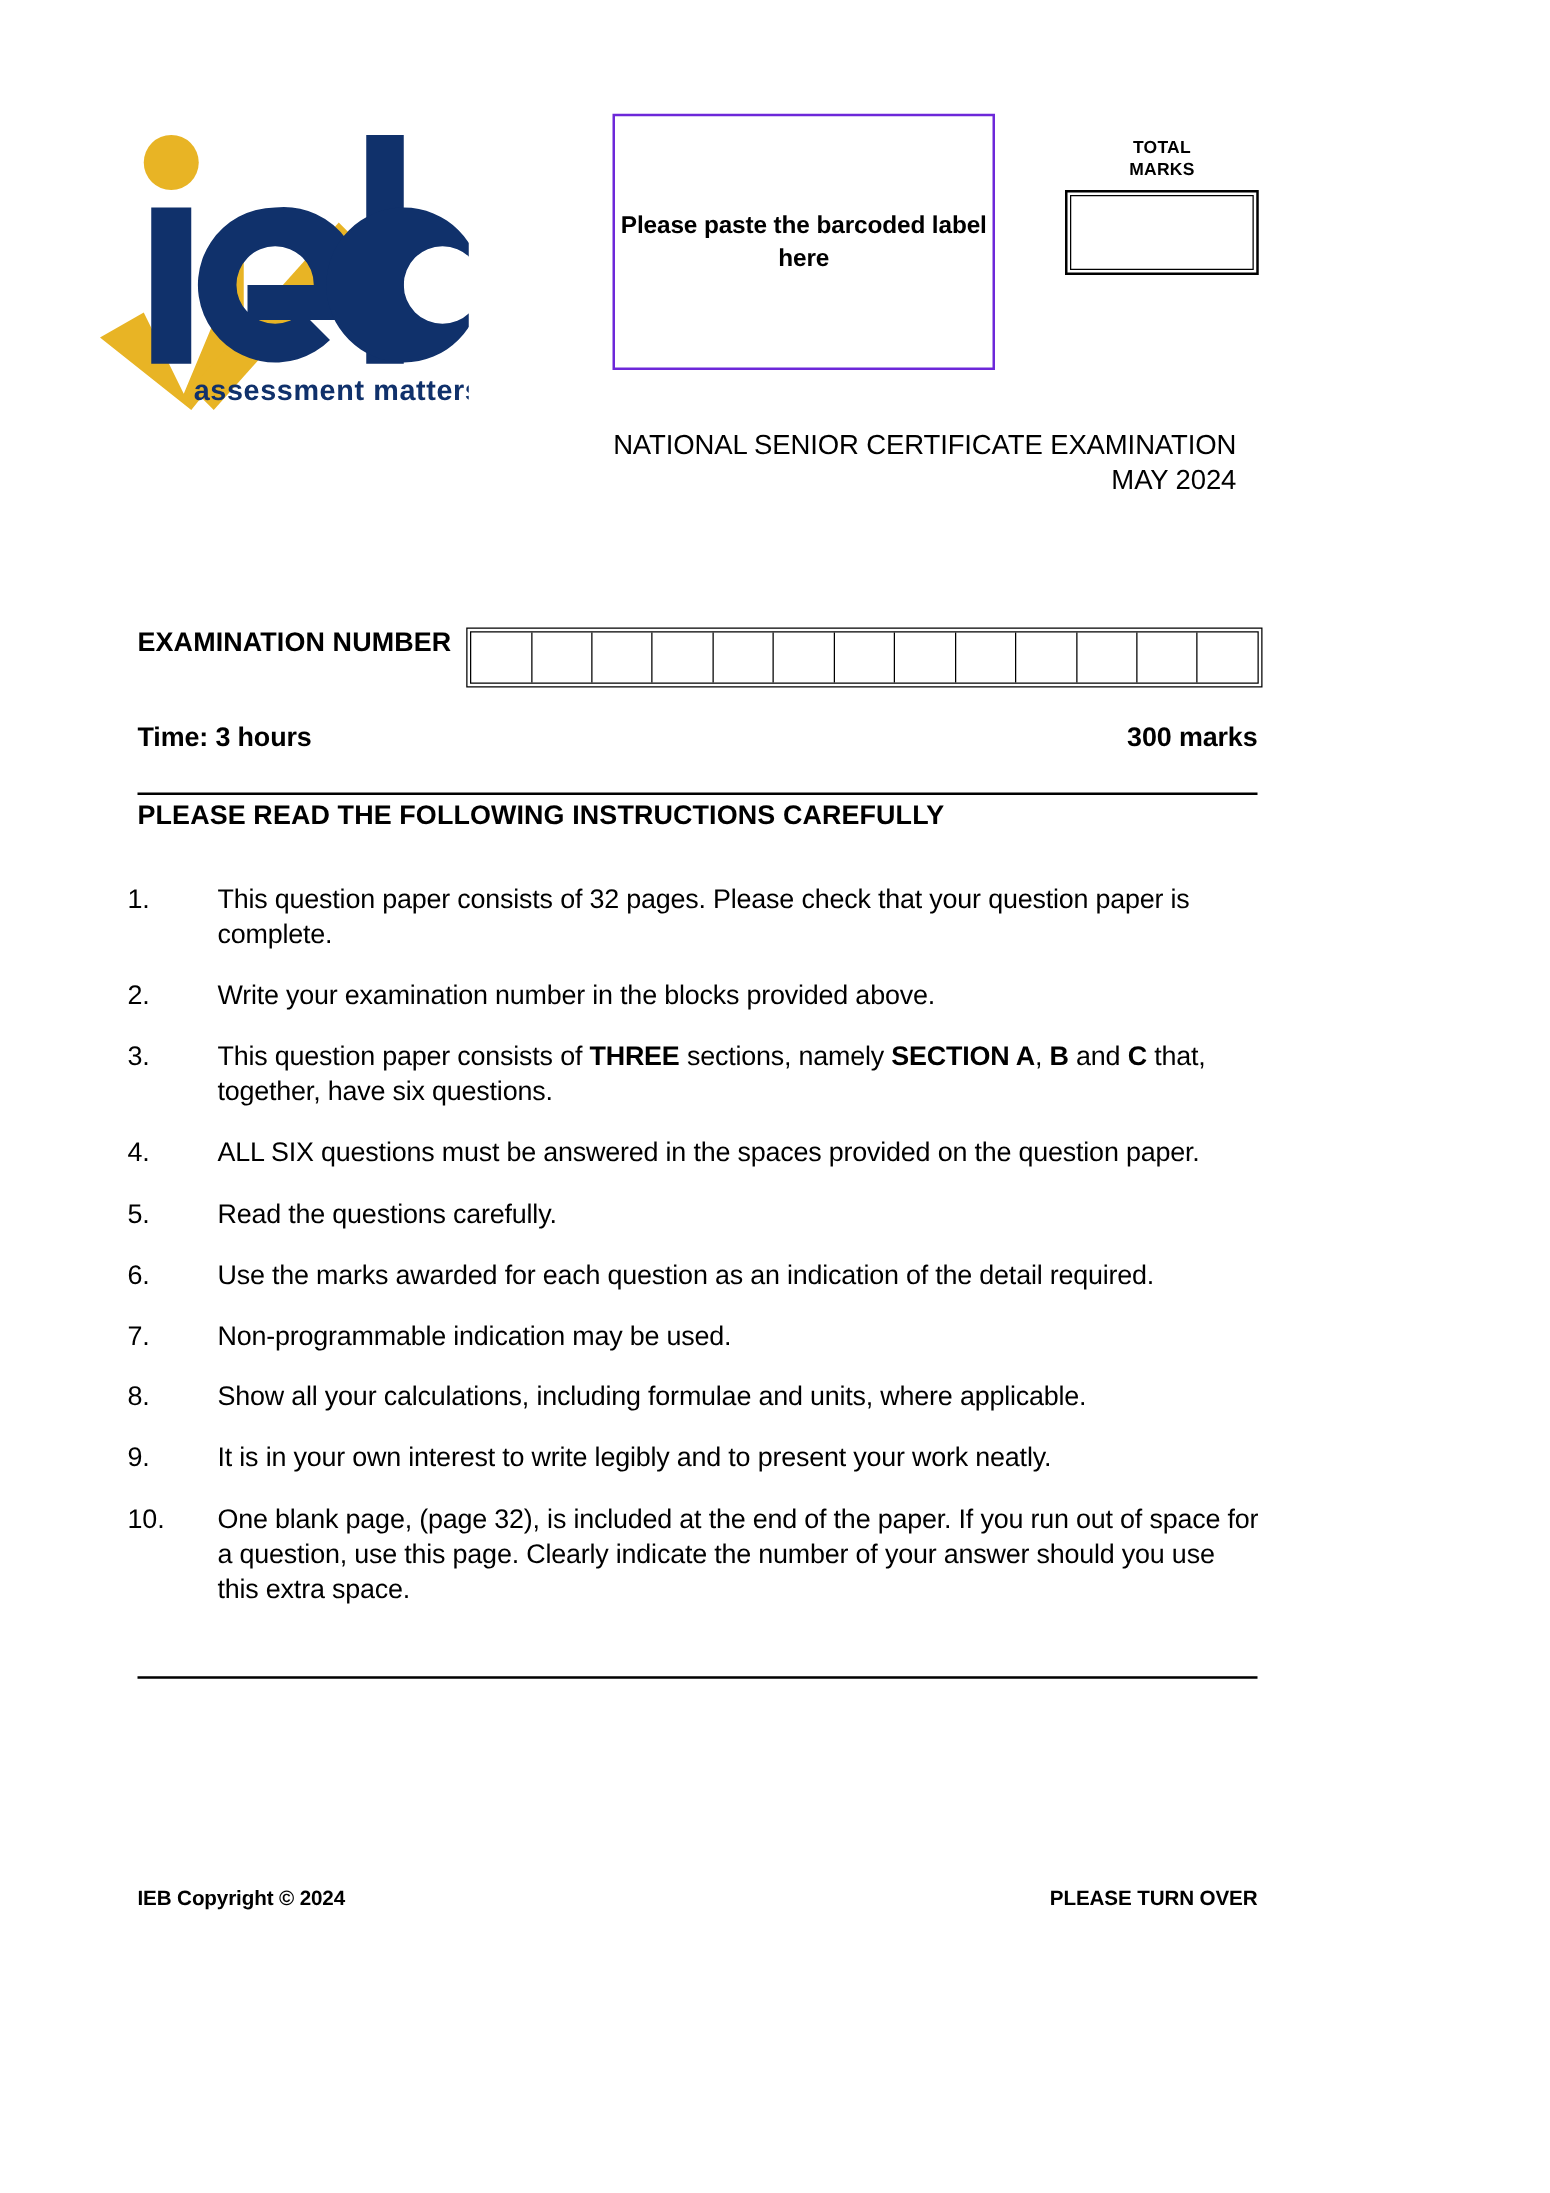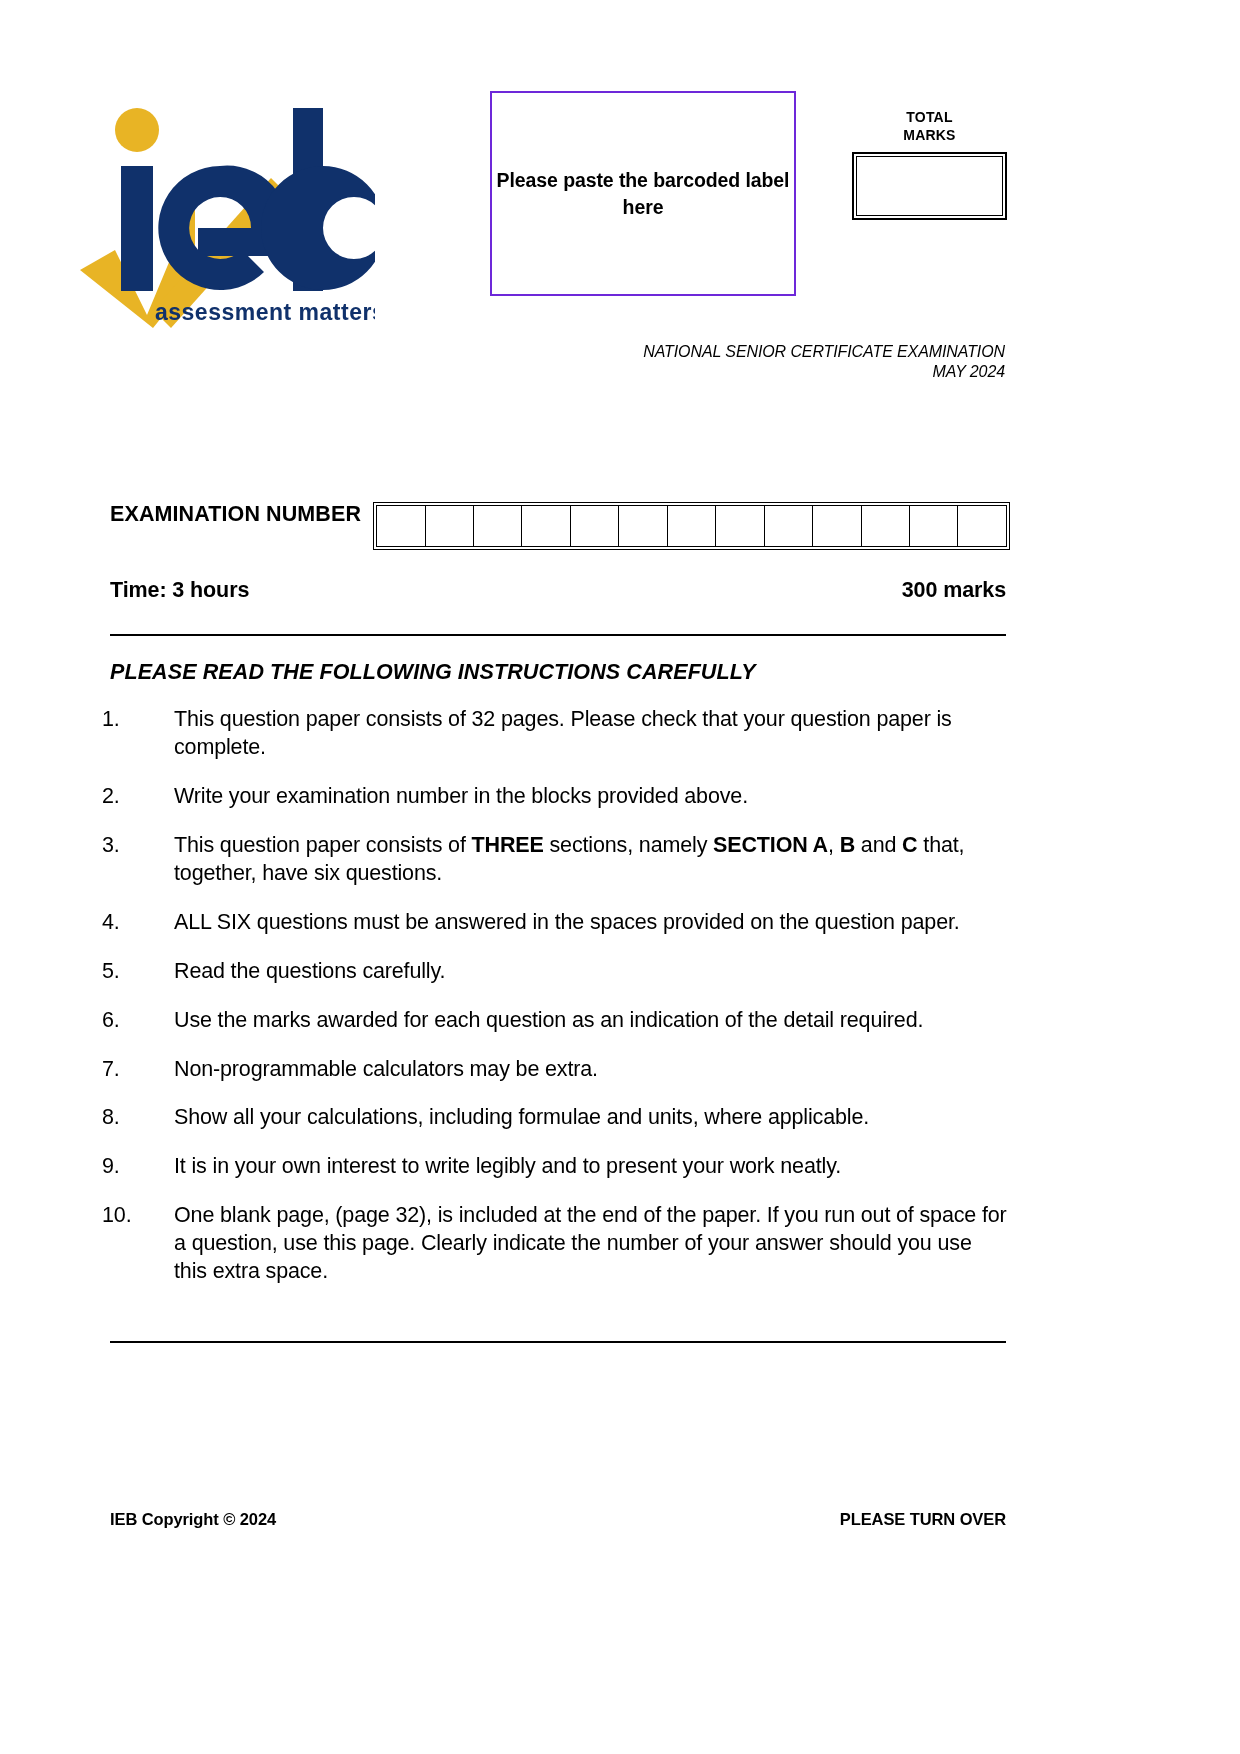--- a/index.html
+++ b/index.html
@@ -82,28 +82,27 @@
   .total-marks-inner {
     width: 100%;
     height: 100%;
     border: 1px solid #000;
     box-sizing: border-box;
   }
 
   
   .exam-lines {
     position: absolute;
-    left: 110px;
+    left: 94px;
     top: 342px;
     width: 895px;
     text-align: right;
-    font-size: 16px;
+    font-size: 22px;
     line-height: 1.28;
     letter-spacing: -0.1px;
-    font-style: italic;
   }
 
   .subject-title {
     position: absolute;
     left: 110px;
     top: 446px;
     width: 895px;
     text-align: center;
     font-size: 21.5px;
     font-weight: bold;
@@ -168,25 +167,24 @@
     height: 0;
     border-top: 2px solid #000;
   }
   .rule-top { top: 634px; }
   .rule-bottom { top: 1341px; }
 
   
   .instructions-heading {
     position: absolute;
     left: 110px;
-    top: 660px;
+    top: 640px;
     font-size: 21.5px;
     font-weight: bold;
     letter-spacing: 0.1px;
-    font-style: italic;
   }
 
   .instructions-list {
     position: absolute;
     left: 102px;
     top: 706px;
     width: 906px;
   }
   .instr-item {
     display: flex;
@@ -320,21 +318,21 @@
       <div class="instr-item">
         <div class="instr-num">5.</div>
         <div class="instr-text">Read the questions carefully.</div>
       </div>
       <div class="instr-item">
         <div class="instr-num">6.</div>
         <div class="instr-text">Use the marks awarded for each question as an indication of the detail required.</div>
       </div>
       <div class="instr-item">
         <div class="instr-num">7.</div>
-        <div class="instr-text">Non-programmable calculators may be extra.</div>
+        <div class="instr-text">Non-programmable indication may be used.</div>
       </div>
       <div class="instr-item">
         <div class="instr-num">8.</div>
         <div class="instr-text">Show all your calculations, including formulae and units, where applicable.</div>
       </div>
       <div class="instr-item">
         <div class="instr-num">9.</div>
         <div class="instr-text">It is in your own interest to write legibly and to present your work neatly.</div>
       </div>
       <div class="instr-item">

